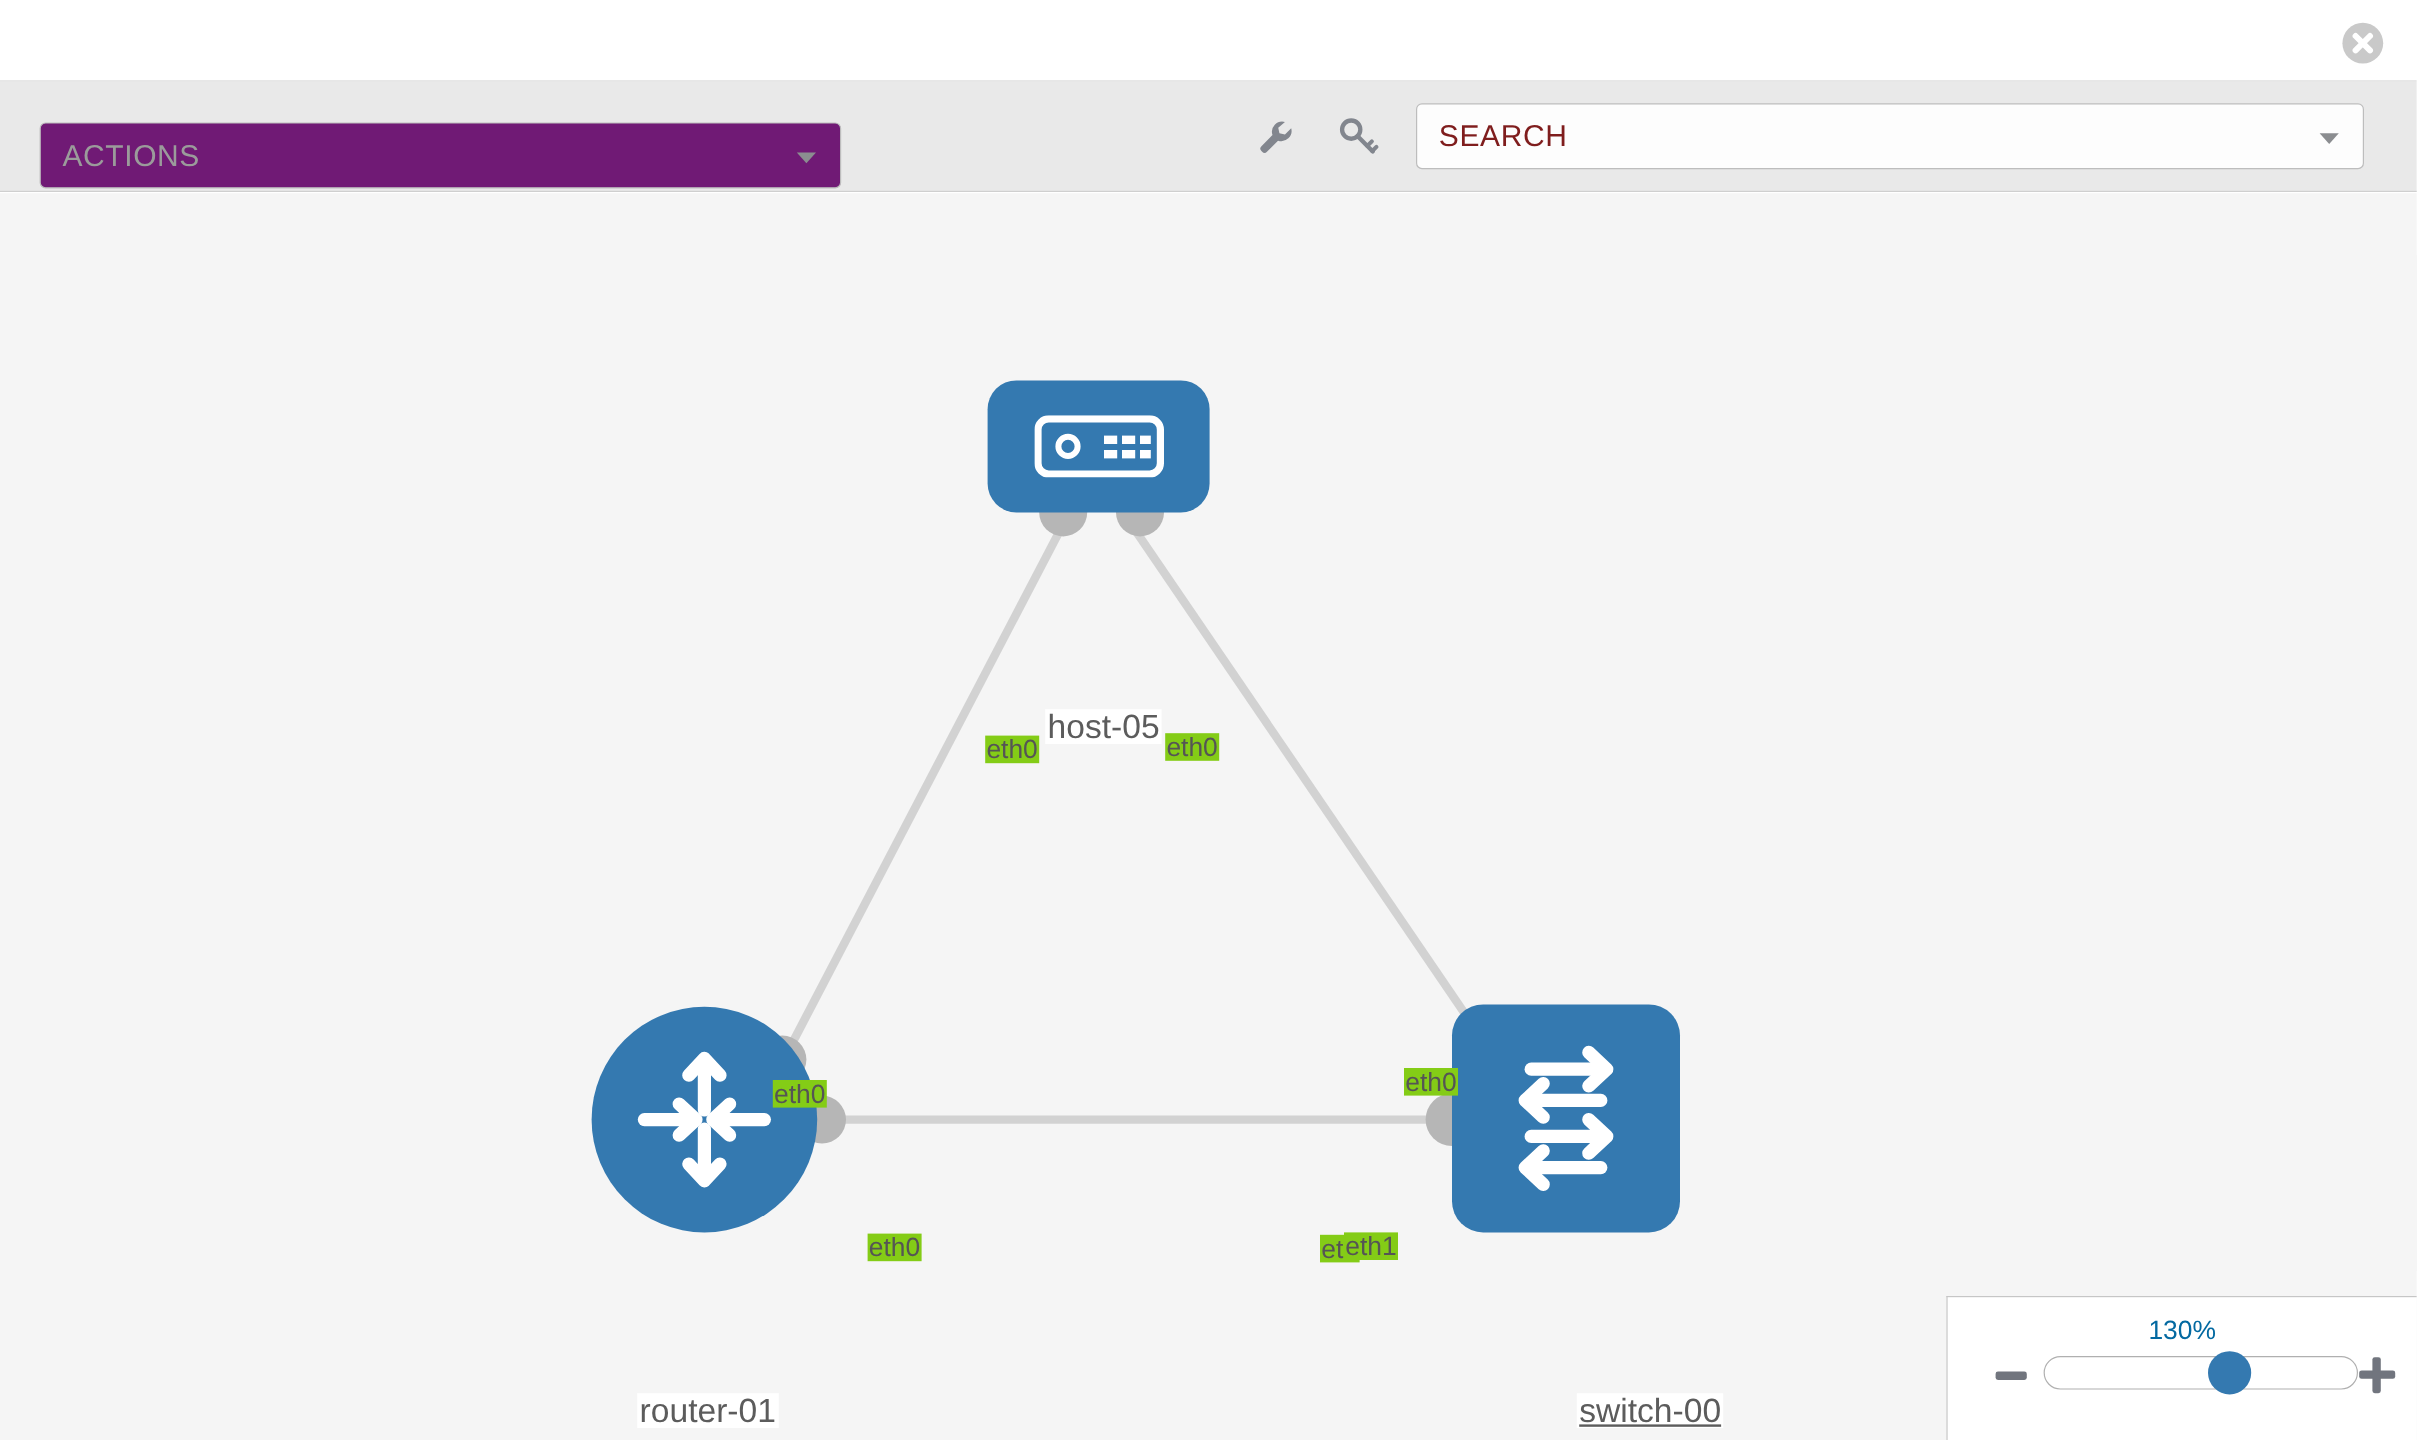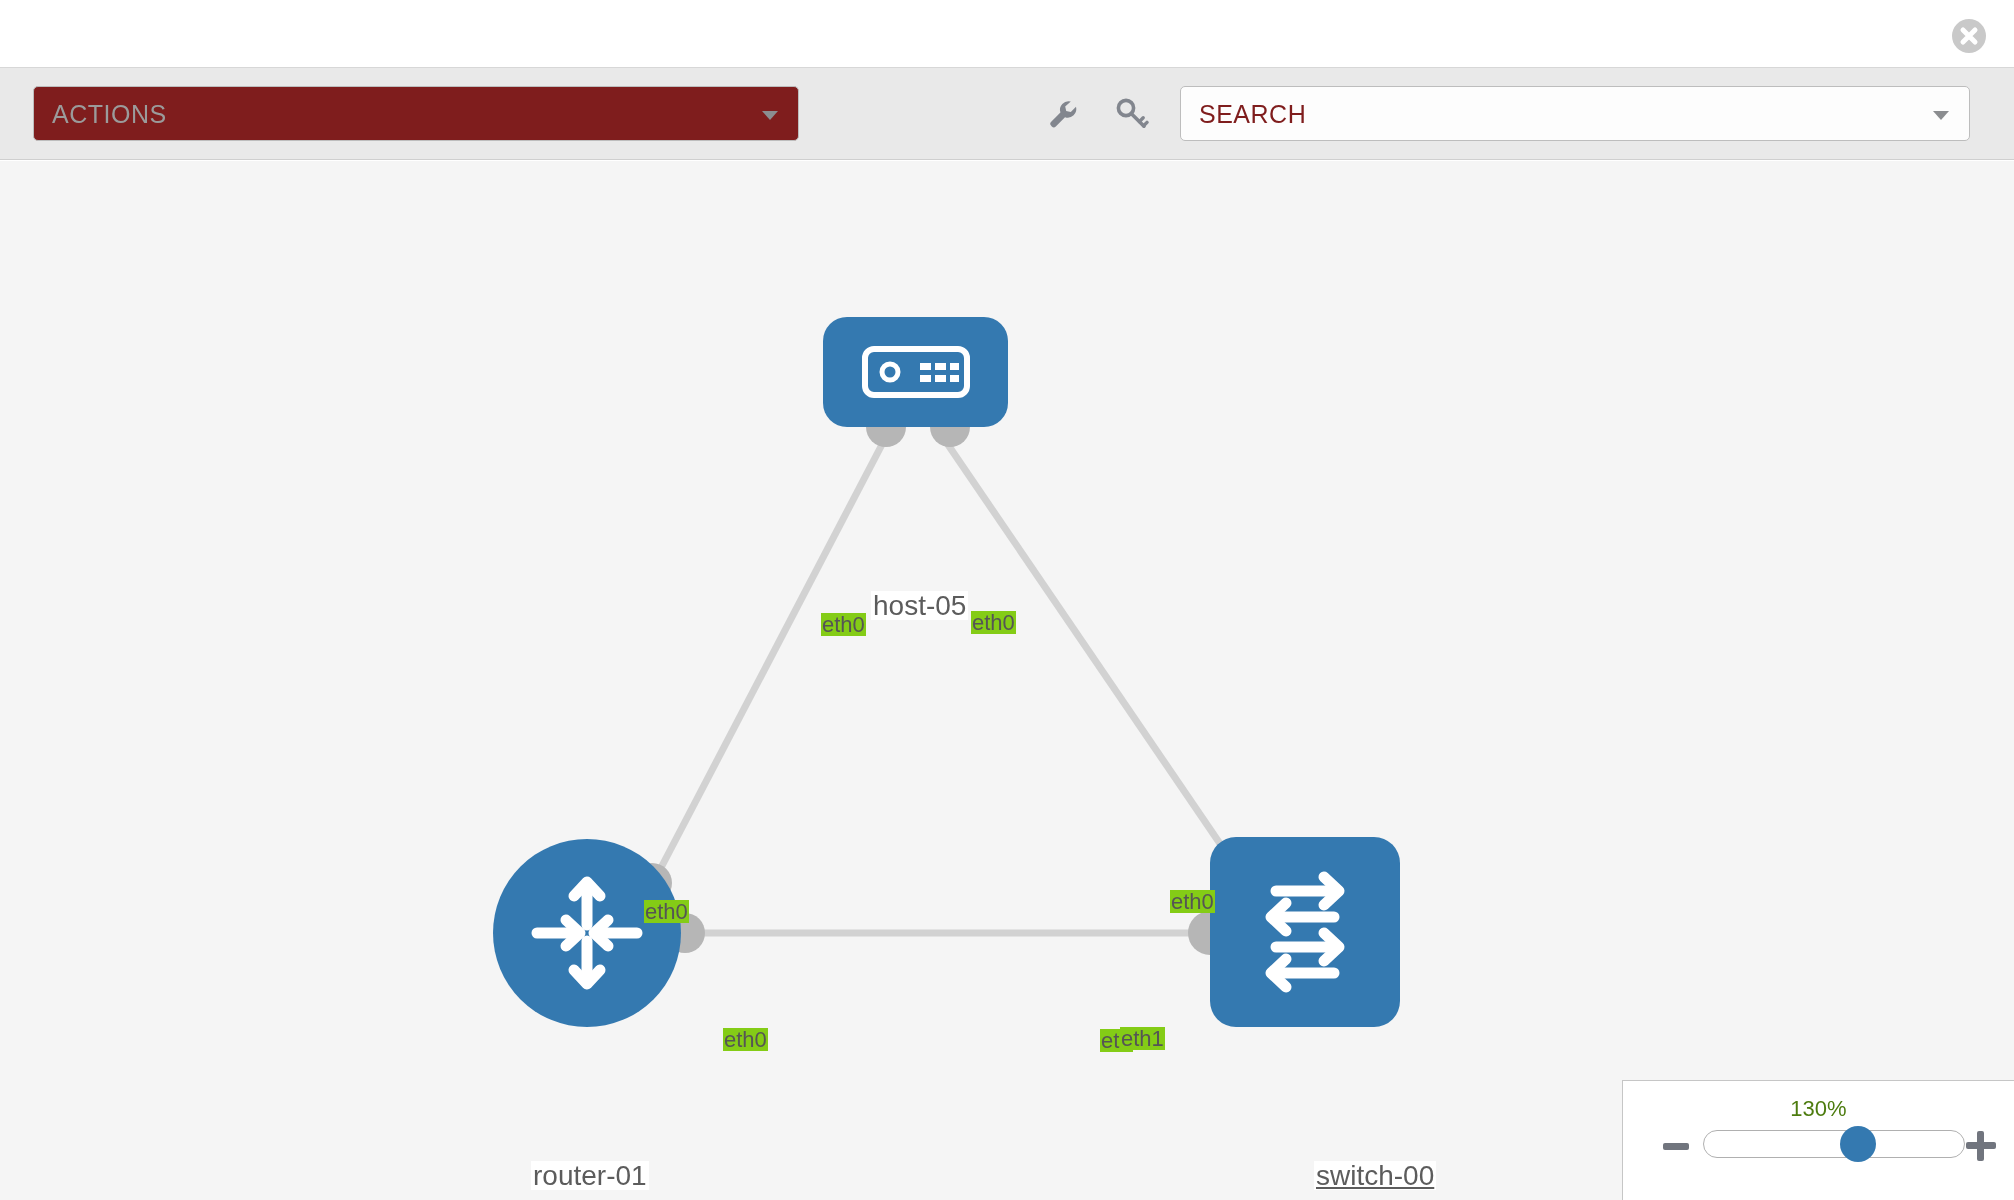--- a/index.html
+++ b/index.html
@@ -48,23 +48,23 @@
   
   .toolbar {
     position: absolute;
     left: 0; top: 68px;
     width: 2014px; height: 92px;
     background: #e9e9e9;
     border-bottom: 1px solid #cfcfcf;
   }
   .actions-select {
     position: absolute;
-    left: 33px; top: 18px;
-    width: 766px; height: 55px;
-    background: #7f1d1d;
+    left: 33px; top: 34px;
+    width: 668px; height: 55px;
+    background: #701a75;
     border: 1px solid #bdbdbd;
     border-radius: 5px;
     cursor: pointer;
   }
   .actions-label {
     position: absolute;
     left: 18px; top: 13px;
     font-size: 25px;
     color: #9b9b9b;
     letter-spacing: 0.5px;
@@ -191,21 +191,21 @@
     background: #ffffff;
     border: 1px solid #c6c6c6;
     border-bottom: none;
     border-right: none;
   }
   .zoom-pct {
     position: absolute;
     left: 0; right: 0; top: 15px;
     text-align: center;
     font-size: 22px;
-    color: #4d7c0f;
+    color: #0369a1;
   }
   .zoom-minus {
     position: absolute;
     left: 40px; top: 62px;
     width: 26px; height: 7px;
     background: #71757e;
     border-radius: 2px;
     cursor: pointer;
   }
   .zoom-plus {

